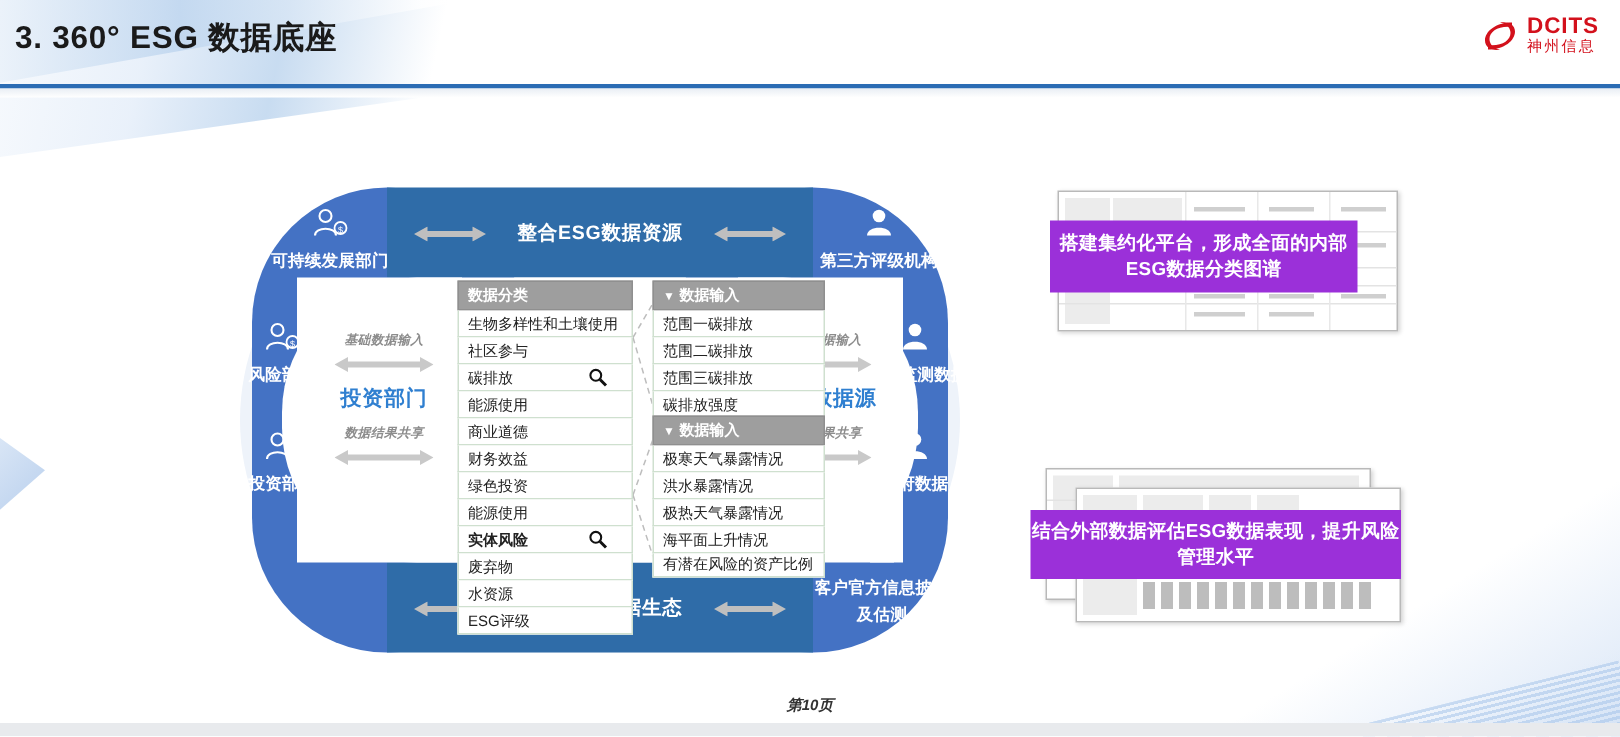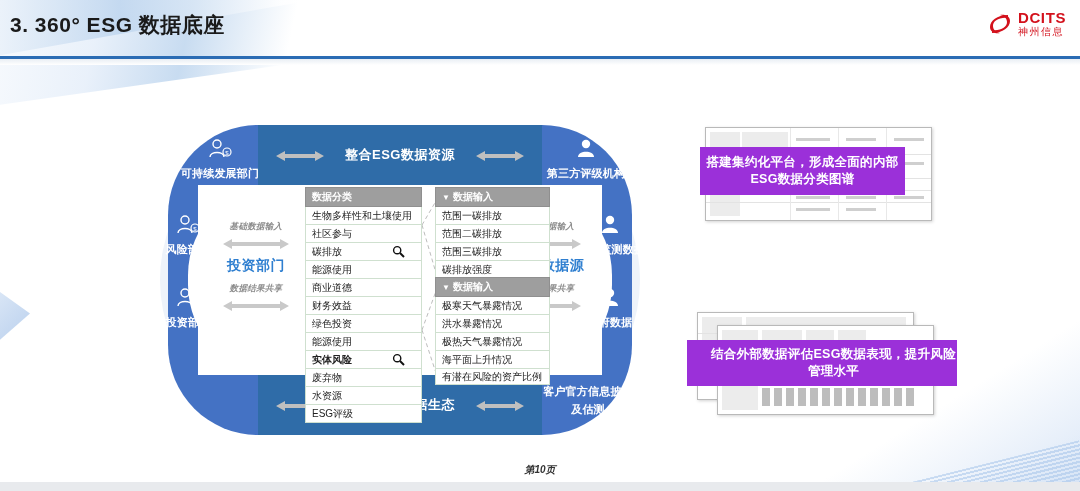--- a/index.html
+++ b/index.html
@@ -109,21 +109,21 @@
   .shot-b1{left:697px;top:312px;width:215px;height:86px;}
   .shot-b2{left:717px;top:325px;width:215px;height:88px;}
   .fakegrid{position:absolute;inset:0;}
   .fakerow{position:absolute;left:0;right:0;height:1px;background:#e3e3e3;}
   .fakecol{position:absolute;top:0;bottom:0;width:1px;background:#e8e8e8;}
   .fakecell{position:absolute;background:#ececec;}
   .fakebar{position:absolute;background:#cfcfcf;}
   .purple{position:absolute;background:#9b30d9;display:flex;align-items:center;justify-content:center;
     color:#fff;font-weight:bold;font-size:12.5px;text-align:center;line-height:1.35;letter-spacing:.3px;}
   .purple-top{left:700px;top:147px;width:205px;height:48px;}
-  .purple-bot{left:687px;top:340px;width:247px;height:46px;padding-left:23px;}
+  .purple-bot{left:687px;top:340px;width:247px;height:46px;}
 
   .pagenum{position:absolute;left:0;right:0;bottom:14px;text-align:center;
     font-size:10px;font-style:italic;font-weight:bold;color:#333;}
 </style>
 </head>
 <body>
 
 <div class="page">
 
   <div class="swoosh tl-swoosh"></div>

